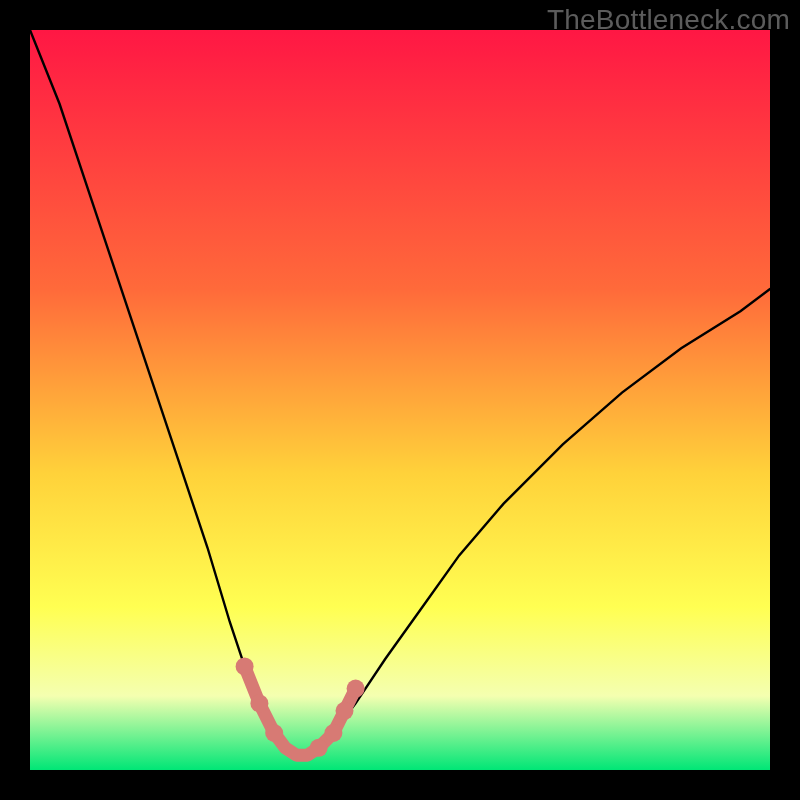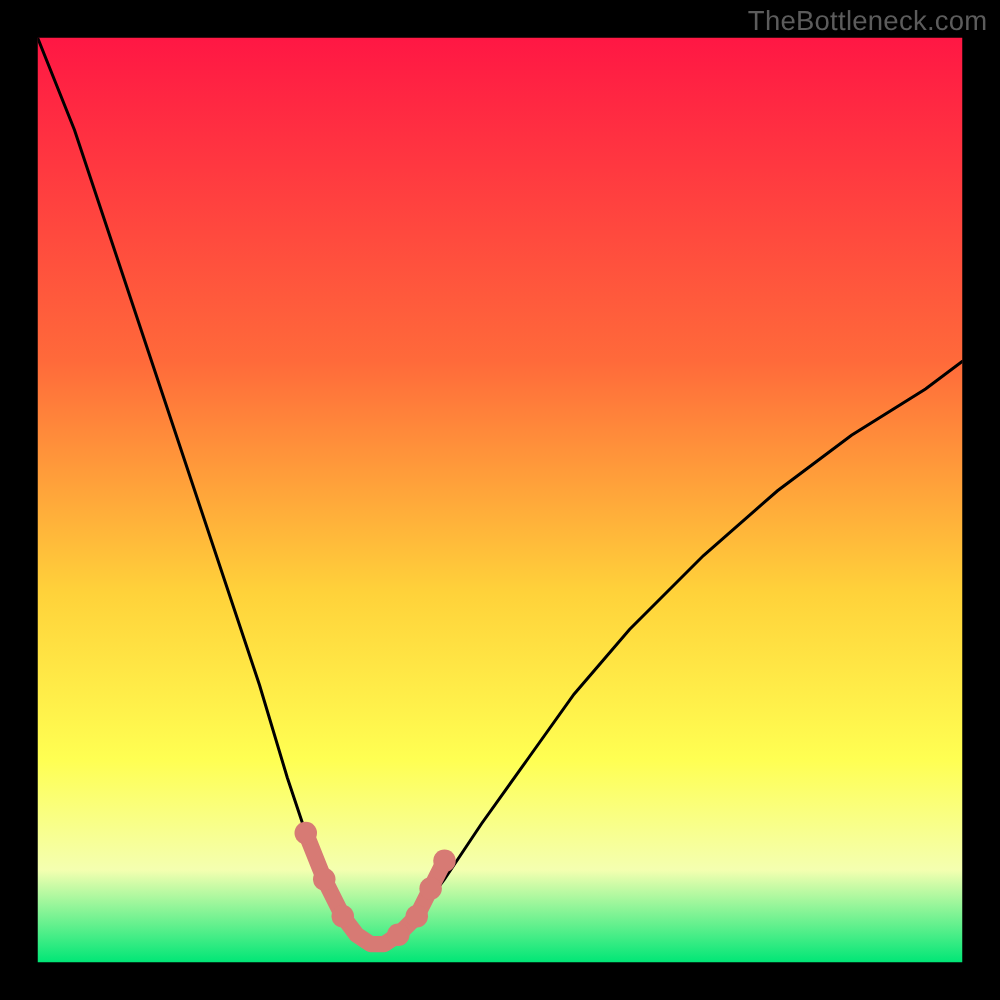--- a/index.html
+++ b/index.html
@@ -17,21 +17,21 @@
     left: 0;
     width: 800px;
     height: 800px;
     background: #000;
   }
   .watermark {
     position: absolute;
     top: 4px;
     right: 10px;
     color: #5c5c5c;
-    font-size: 22px;
+    font-size: 28px;
     font-weight: 400;
     letter-spacing: 0.2px;
     z-index: 20;
   }
   svg.plot {
     position: absolute;
     top: 30px;
     left: 30px;
     width: 740px;
     height: 740px;

